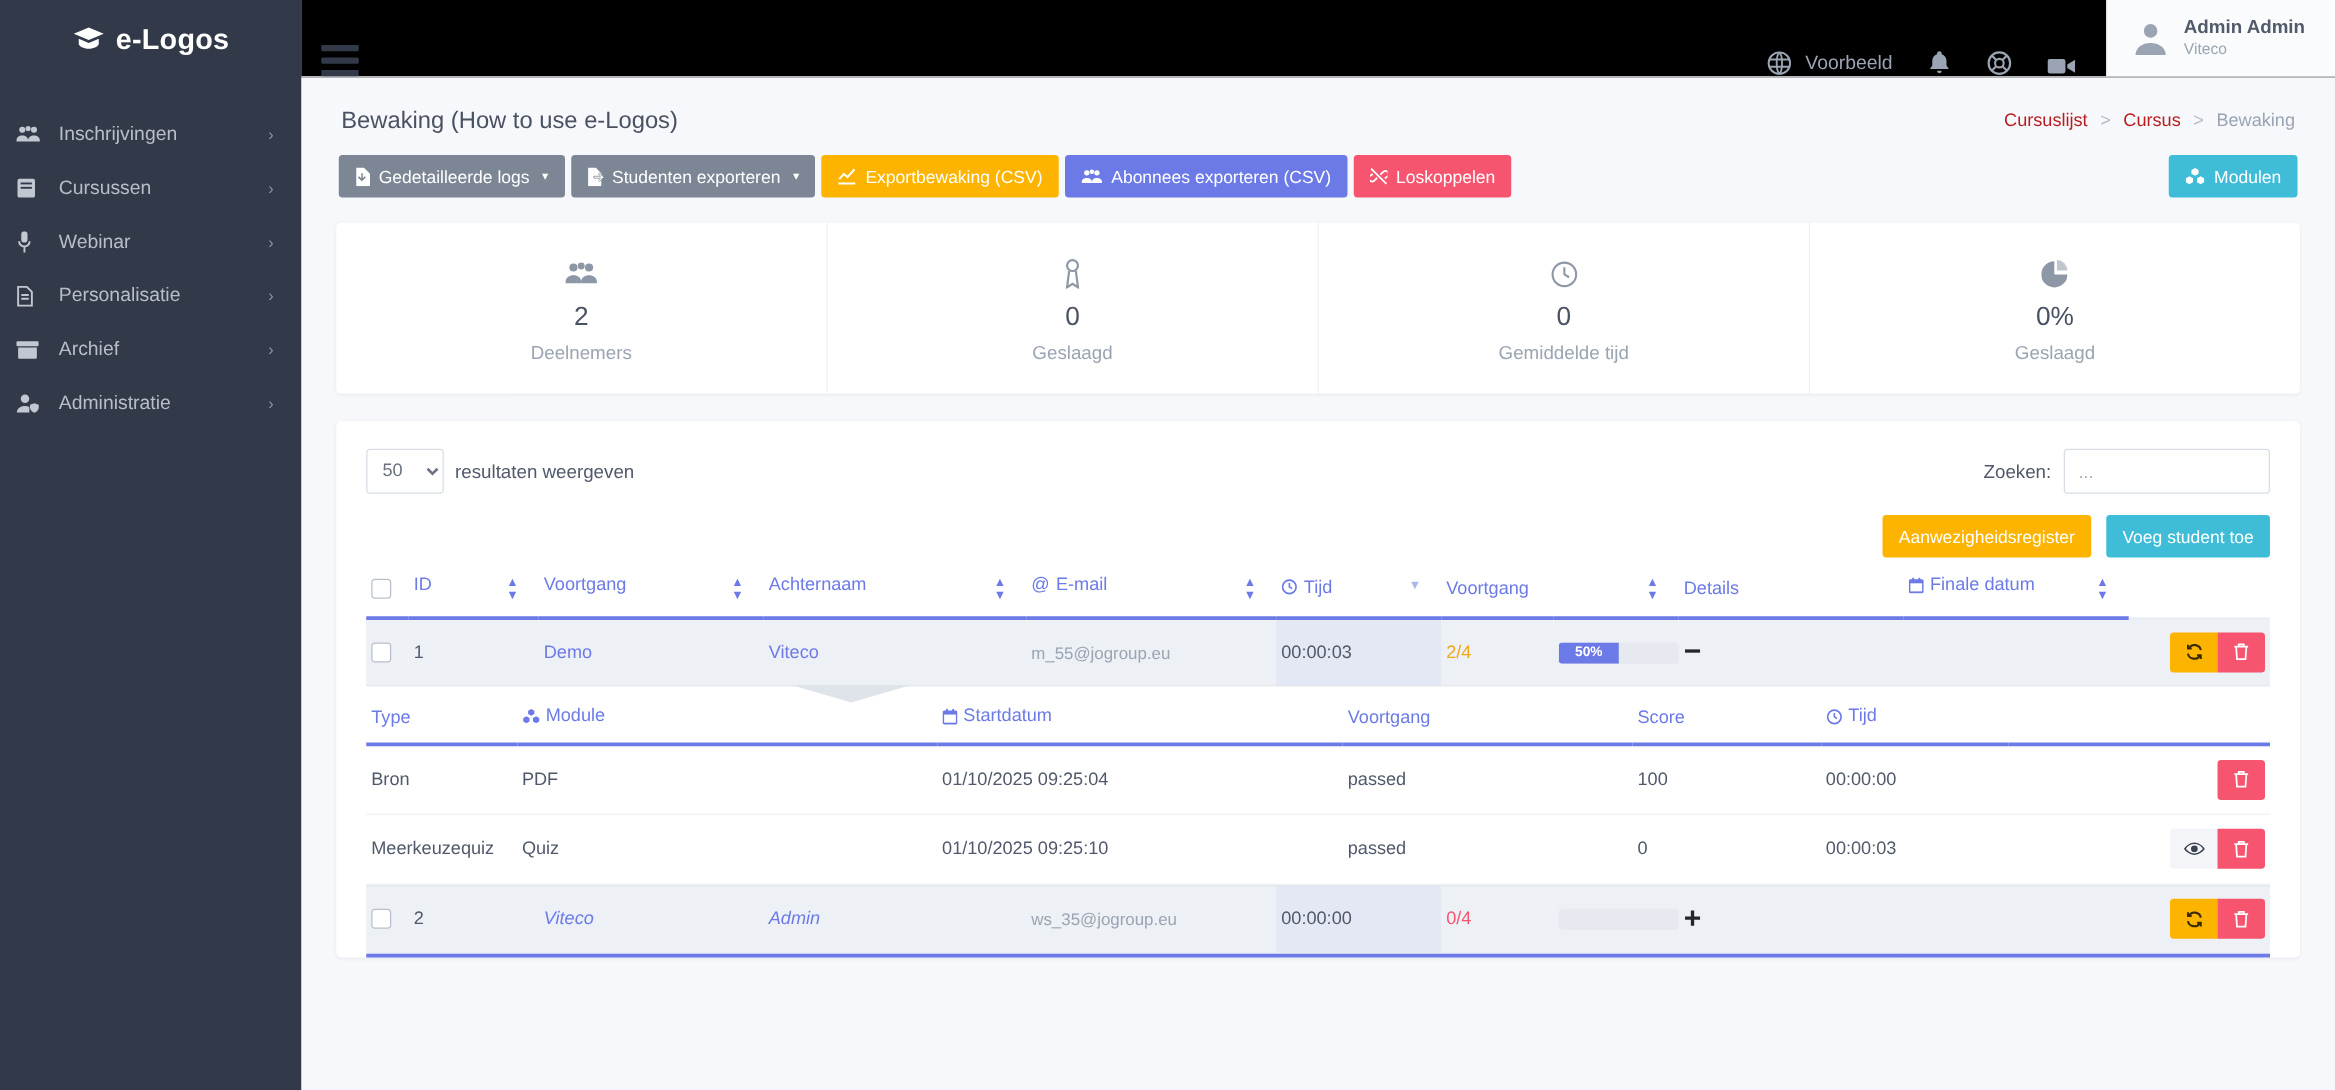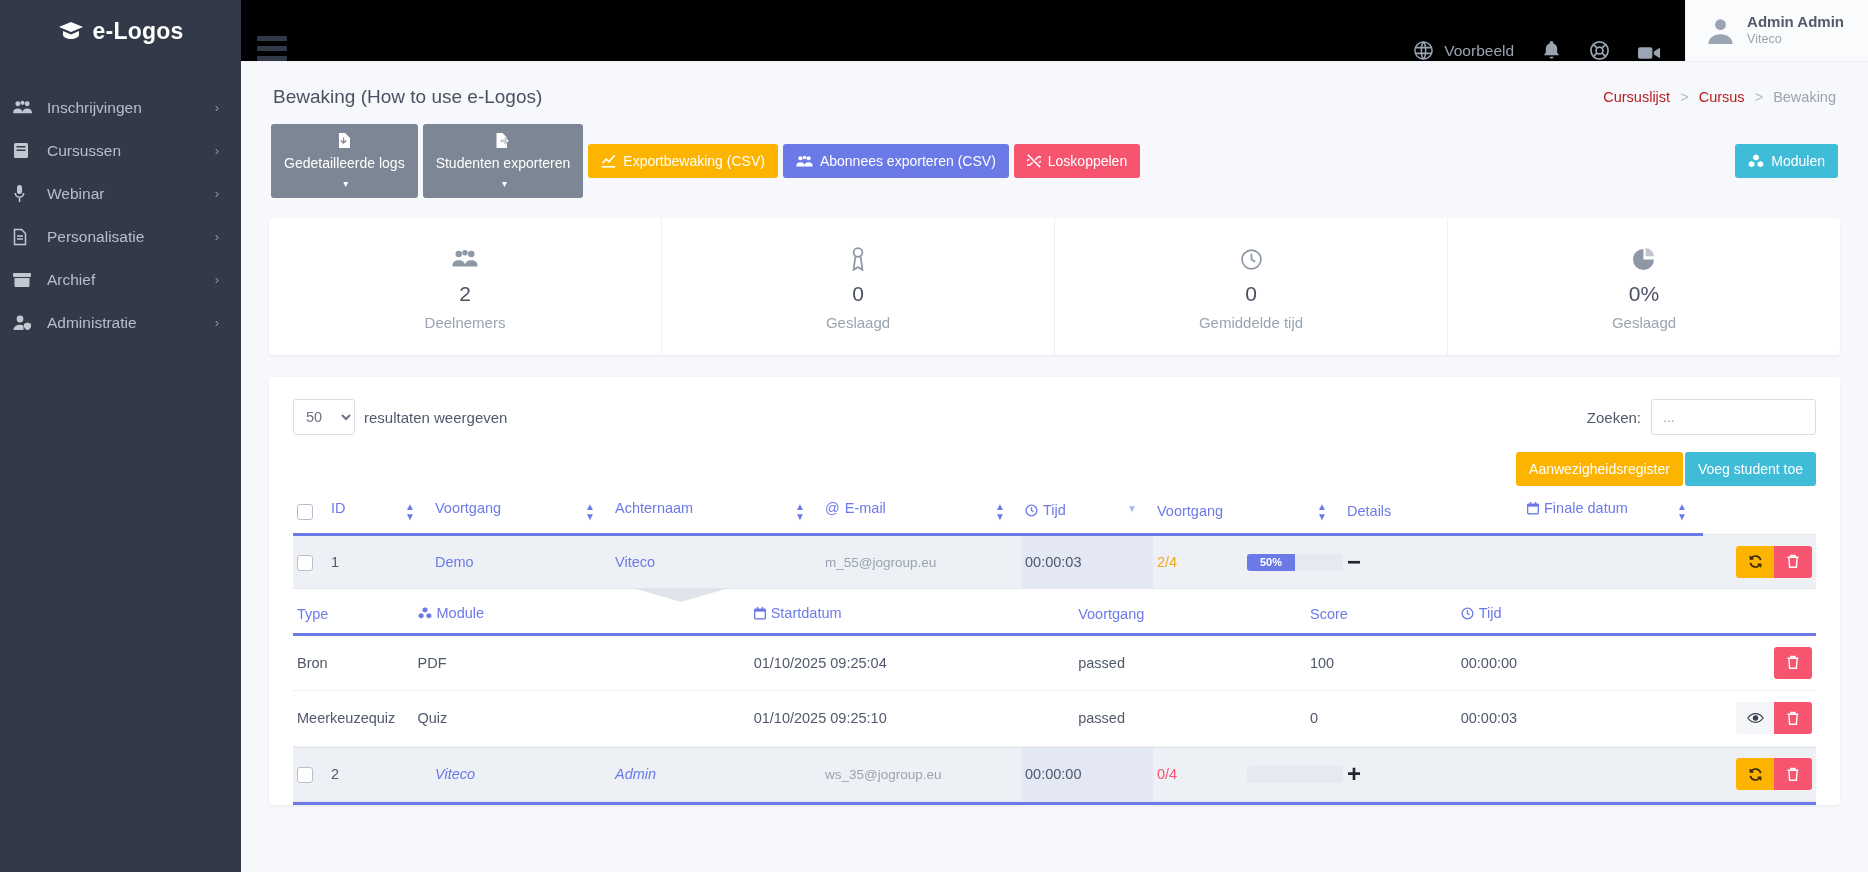--- a/index.html
+++ b/index.html
@@ -63,21 +63,21 @@
   .crumbs .sep { margin: 0 6px; color: #b4bac6; }
 
   
   .toolbar { display: flex; align-items: center; gap: 5px; padding: 6px 2px 0; }
   .btn {
     border: none; border-radius: 3px; color: #fff; font-size: 14px;
     padding: 9px 13px; display: inline-flex; align-items: center; gap: 7px;
     cursor: pointer; font-family: inherit; white-space: nowrap;
   }
   .btn .gi { display: inline-flex; align-items: center; }
-  .btn-gray { background: #7d8694; flex-direction: column; }
+  .btn-gray { background: #7d8694; }
   .btn-amber { background: #fdb400; }
   .btn-indigo { background: #6c7ae8; }
   .btn-red { background: #f6546f; }
   .btn-cyan { background: #3ebcd8; }
   .caret { font-size: 10px; margin-left: 3px; }
   .tb-right { margin-left: auto; }
 
   
   .stats {
     margin-top: 20px; background: #fff; border-radius: 4px; display: flex;
@@ -103,21 +103,21 @@
     background: #fff; color: #6b7280; width: 62px; height: 36px;
   }
   .len-txt { font-size: 15px; color: #50596b; margin-left: 9px; }
   .search-wrap { margin-left: auto; display: flex; align-items: center; gap: 10px; }
   .search-lbl { font-size: 15px; color: #50596b; }
   .search-inp {
     width: 165px; height: 36px; border: 1px solid #d8dde5; border-radius: 3px;
     padding: 0 11px; font-family: inherit; font-size: 14px; color: #50596b;
   }
   .search-inp::placeholder { color: #9aa4b2; }
-  .card-actions { display: flex; justify-content: flex-end; gap: 2px; margin-top: 17px; }
+  .card-actions { display: flex; justify-content: flex-end; gap: 12px; margin-top: 17px; }
 
   table { width: 100%; border-collapse: collapse; table-layout: fixed; }
   thead th {
     color: #6c7ae8; font-size: 14.5px; font-weight: normal; text-align: left;
     padding: 14px 4px 11px; border-bottom: 3px solid #6c7ae8; cursor: pointer;
     white-space: nowrap;
   }
   thead th .hl { display: inline-flex; align-items: center; gap: 5px; }
   .sortic { float: right; color: #6c7ae8; font-size: 10px; line-height: 1;
     margin-right: 12px; margin-top: 2px; }

